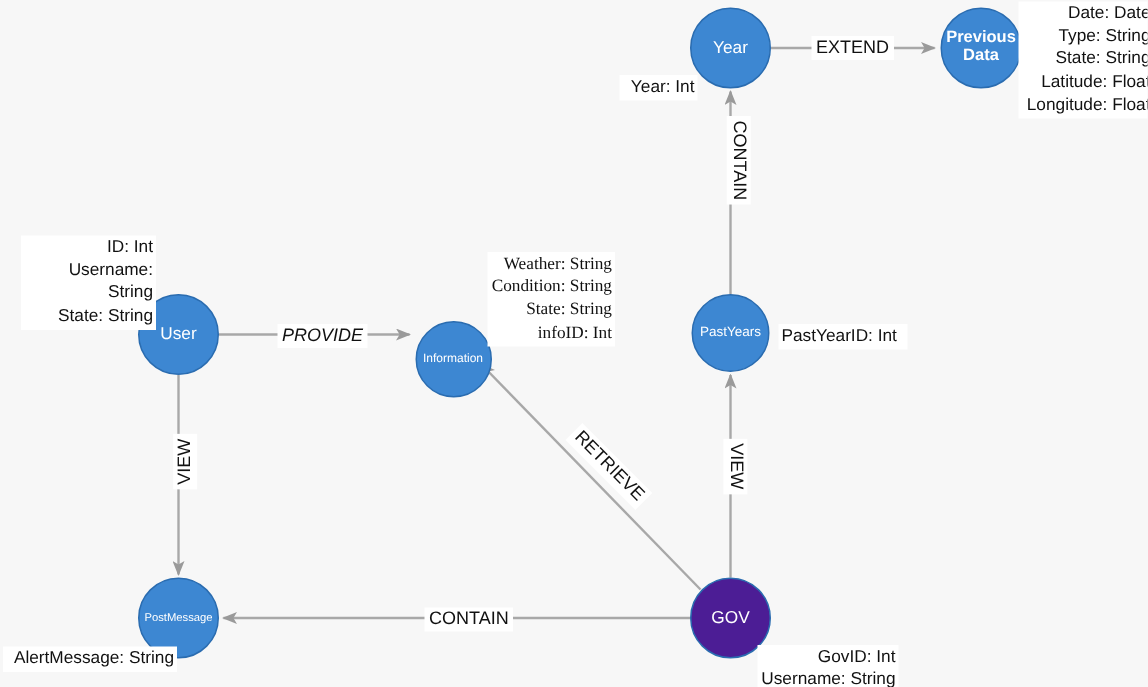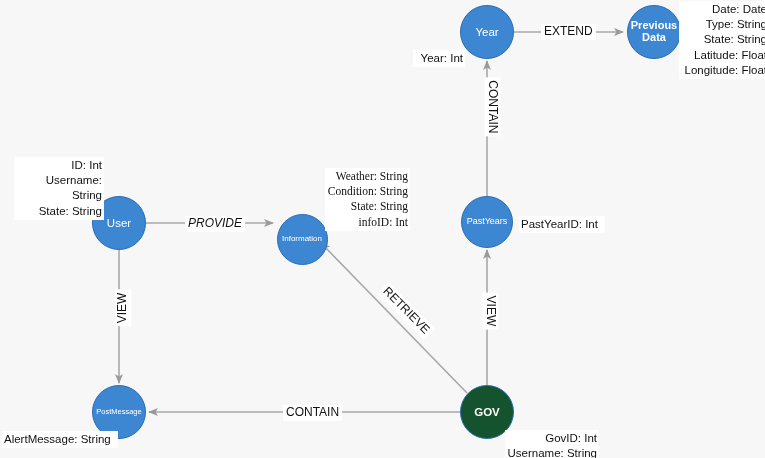--- a/index.html
+++ b/index.html
@@ -105,39 +105,39 @@
   </div>
   <div class="node" id="n-information" style="left: 276.5px; top: 214px; width: 51px; height: 51px; font-size: 8px; background: rgb(61, 135, 210); border-color: rgb(42, 108, 176); color: rgb(255, 255, 255);">
     <span class="node-label">Information</span>
   </div>
   <div class="node" id="n-past-years" style="left: 461px; top: 196px; width: 52px; height: 52px; font-size: 9px; background: rgb(61, 135, 210); border-color: rgb(42, 108, 176); color: rgb(255, 255, 255);">
     <span class="node-label">PastYears</span>
   </div>
   <div class="node" id="n-post-message" style="left: 92px; top: 385px; width: 54px; height: 54px; font-size: 7.5px; background: rgb(61, 135, 210); border-color: rgb(42, 108, 176); color: rgb(255, 255, 255);">
     <span class="node-label">PostMessage</span>
   </div>
-  <div class="node" id="n-gov" style="left: 460px; top: 385px; width: 54px; height: 54px; font-size: 11.5px; background: #14532d; border-color: rgb(42, 108, 176); color: rgb(255, 255, 255); font-weight: bold;">
+  <div class="node" id="n-gov" style="left: 460px; top: 385px; width: 54px; height: 54px; font-size: 11.5px; background: #4c1d95; border-color: rgb(42, 108, 176); color: rgb(255, 255, 255);">
     <span class="node-label">GOV</span>
   </div>
 
   <div class="attr-box attr-right" id="a-0" style="left: 413px; top: 2px; width: 48px; margin-top: 48px;">Year: Int</div>
   <div class="attr-box attr-right" id="a-1" style="left: 679px; top: 1px; width: 86px;">Date: Date
 Type: String
 State: String
 Latitude: Float
 Longitude: Float</div>
   <div class="attr-box attr-right" id="a-2" style="left: 14px; top: 157px; width: 86px;">ID: Int
 Username: String
 State: String</div>
   <div class="attr-box attr-right" id="a-3" style="left: 325px; top: 168px; width: 81px; font-family: Liberation Serif, serif;">Weather: String
 Condition: String
 State: String
 infoID: Int</div>
   <div class="attr-box attr-left" id="a-4" style="left: 519px; top: 216px; width: 82px;">PastYearID: Int</div>
-  <div class="attr-box attr-left" id="a-5" style="left: 2px; top: 431px; width: 112px;">AlertMessage: String</div>
+  <div class="attr-box attr-left" id="a-5" style="left: 2px; top: 431px; width: 112px; text-align: right;">AlertMessage: String</div>
   <div class="attr-box attr-right" id="a-6" style="left: 505px; top: 430px; width: 90px;">GovID: Int
 Username: String</div>
 
   <div class="edge-label" id="e-0" style="left: 541px; top: 24px;">EXTEND</div>
   <div class="edge-label rot-cw" id="e-1" style="left: 463px; top: 99px;">CONTAIN</div>
   <div class="edge-label" id="e-2" style="left: 185px; top: 216px; font-style: italic;">PROVIDE</div>
   <div class="edge-label rot-ccw" id="e-3" style="left: 105px; top: 300px;">VIEW</div>
   <div class="edge-label rot-cw" id="e-4" style="left: 472px; top: 303px;">VIEW</div>
   <div class="edge-label rot-diag" id="e-5" style="left: 373px; top: 303px;">RETRIEVE</div>
   <div class="edge-label" id="e-6" style="left: 283px; top: 405px;">CONTAIN</div>

